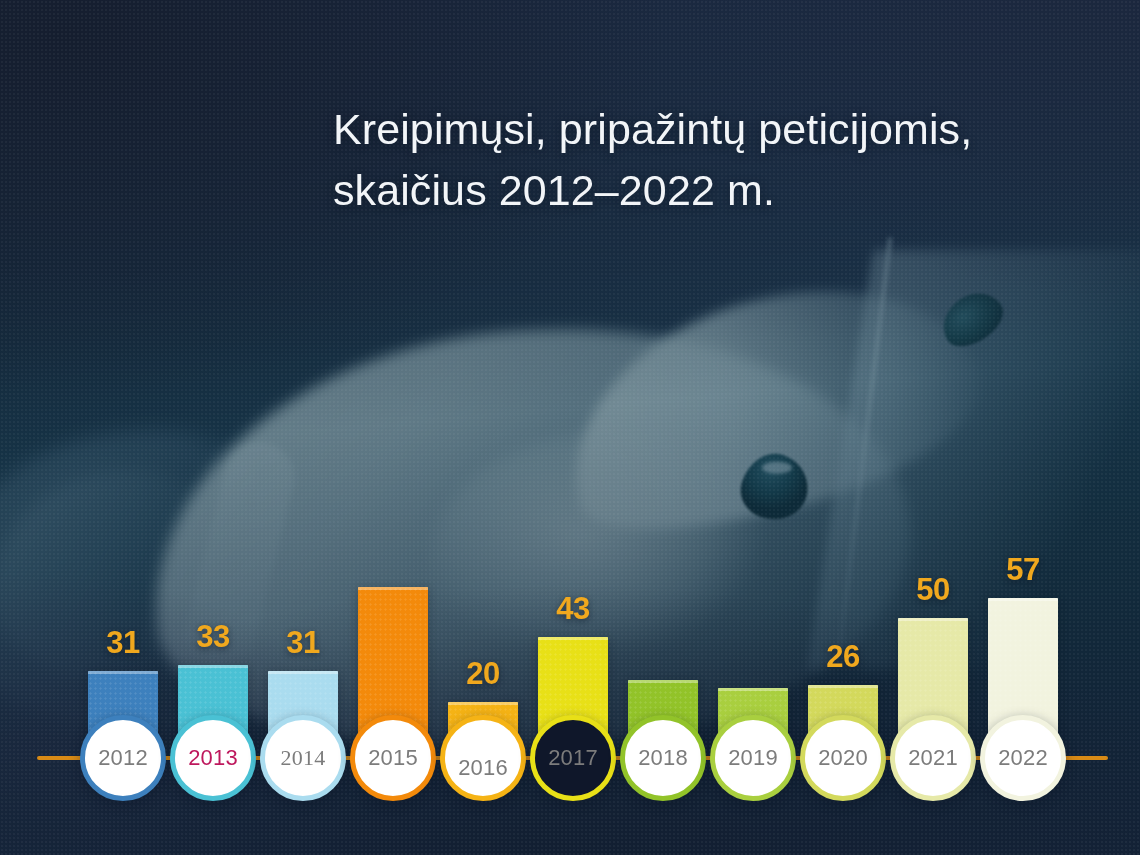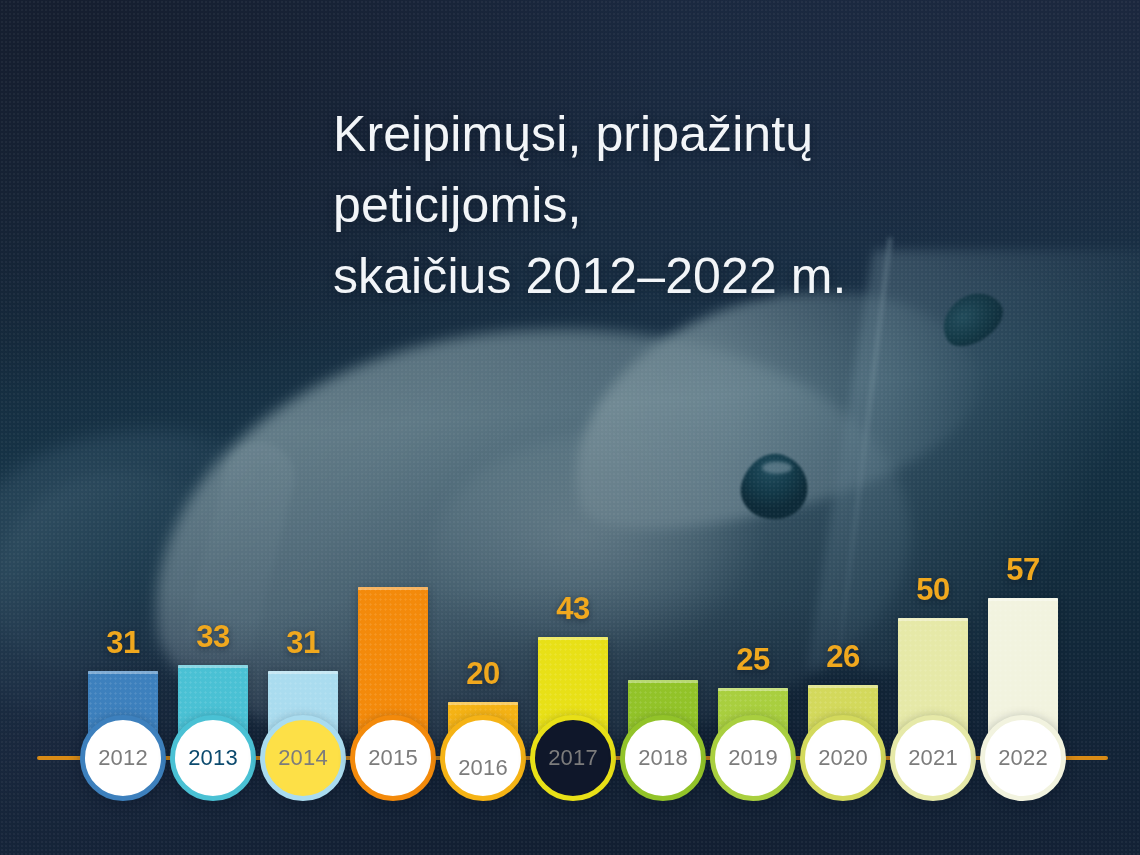--- a/index.html
+++ b/index.html
@@ -137,21 +137,21 @@
   
   .bg-dots{
     background-image:radial-gradient(rgba(255,255,255,.045) 1px, rgba(0,0,0,0) 1.4px);
     background-size:4px 4px;
   }
 
   
   .title{
     position:absolute;left:333px;top:99px;width:740px;
     color:#f2f5f8;
-    font-size:50px;line-height:1.42;
+    font-size:43px;line-height:1.42;
     font-weight:300;letter-spacing:.1px;
     text-shadow:0 2px 10px rgba(8,18,32,.45);
   }
   .title span{display:block;}
 
   
   .chart{position:absolute;left:0;top:0;width:1140px;height:855px;}
 
   .axis-line{
     position:absolute;left:37px;top:756px;width:1071px;height:4px;
@@ -234,27 +234,27 @@
         </div>
         <div class="value" style="left: 68px; top: 625px; color: rgb(240, 168, 30);">31</div>
         <div class="badge" style="left: 80px; border: 5px solid rgb(61, 128, 189); background: rgb(255, 255, 255);">
           <span style="color: rgb(124, 124, 124);">2012</span>
         </div>
         <div class="bar" style="left: 178px; width: 70px; bottom: 97px; height: 93px; background: rgb(74, 193, 212);">
           <div class="bar-top-gloss"></div>
         </div>
         <div class="value" style="left: 158px; top: 619px; color: rgb(240, 168, 30);">33</div>
         <div class="badge" style="left: 170px; border: 5px solid rgb(74, 193, 212); background: rgb(255, 255, 255);">
-          <span style="color: #0c4a6e; text-align: right;">2013</span>
+          <span style="color: #be185d; text-align: right;">2013</span>
         </div>
         <div class="bar" style="left: 268px; width: 70px; bottom: 97px; height: 87px; background: rgb(170, 220, 239);">
           <div class="bar-top-gloss"></div>
         </div>
         <div class="value" style="left: 248px; top: 625px; color: rgb(240, 168, 30);">31</div>
-        <div class="badge" style="left: 260px; border: 5px solid rgb(170, 220, 239); background: #fde047;">
+        <div class="badge" style="left: 260px; border: 5px solid rgb(170, 220, 239); background: #ffffff; font-family: Liberation Serif, serif;">
           <span style="color: rgb(124, 124, 124);">2014</span>
         </div>
         <div class="bar" style="left: 358px; width: 70px; bottom: 97px; height: 171px; background: rgb(243, 138, 11);">
           <div class="bar-top-gloss"></div>
         </div>
         <div class="badge" style="left: 350px; border: 5px solid rgb(243, 138, 11); background: rgb(255, 255, 255);">
           <span style="color: rgb(124, 124, 124);">2015</span>
         </div>
         <div class="bar" style="left: 448px; width: 70px; bottom: 97px; height: 56px; background: rgb(245, 179, 21);">
           <div class="bar-top-gloss"></div>
@@ -272,21 +272,20 @@
         </div>
         <div class="bar" style="left: 628px; width: 70px; bottom: 97px; height: 78px; background: rgb(146, 195, 41);">
           <div class="bar-top-gloss"></div>
         </div>
         <div class="badge" style="left: 620px; border: 5px solid rgb(146, 195, 41); background: rgb(255, 255, 255);">
           <span style="color: rgb(124, 124, 124);">2018</span>
         </div>
         <div class="bar" style="left: 718px; width: 70px; bottom: 97px; height: 70px; background: rgb(169, 207, 63);">
           <div class="bar-top-gloss"></div>
         </div>
-        <div class="value" style="left: 698px; top: 642px; color: rgb(240, 168, 30);">25</div>
         <div class="badge" style="left: 710px; border: 5px solid rgb(169, 207, 63); background: rgb(255, 255, 255);">
           <span style="color: rgb(124, 124, 124);">2019</span>
         </div>
         <div class="bar" style="left: 808px; width: 70px; bottom: 97px; height: 73px; background: rgb(211, 217, 92);">
           <div class="bar-top-gloss"></div>
         </div>
         <div class="value" style="left: 788px; top: 639px; color: rgb(240, 168, 30);">26</div>
         <div class="badge" style="left: 800px; border: 5px solid rgb(211, 217, 92); background: rgb(255, 255, 255);">
           <span style="color: rgb(124, 124, 124);">2020</span>
         </div>

